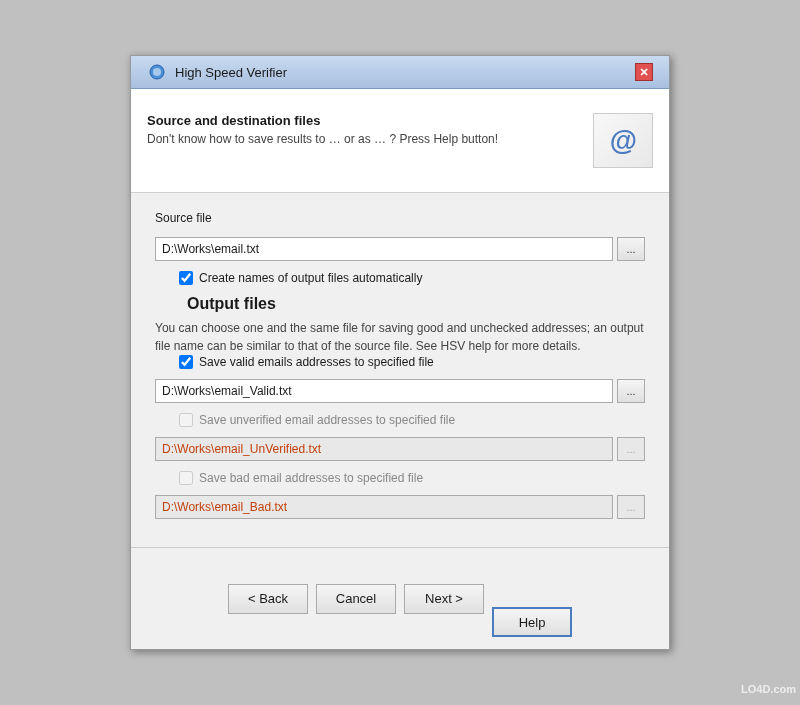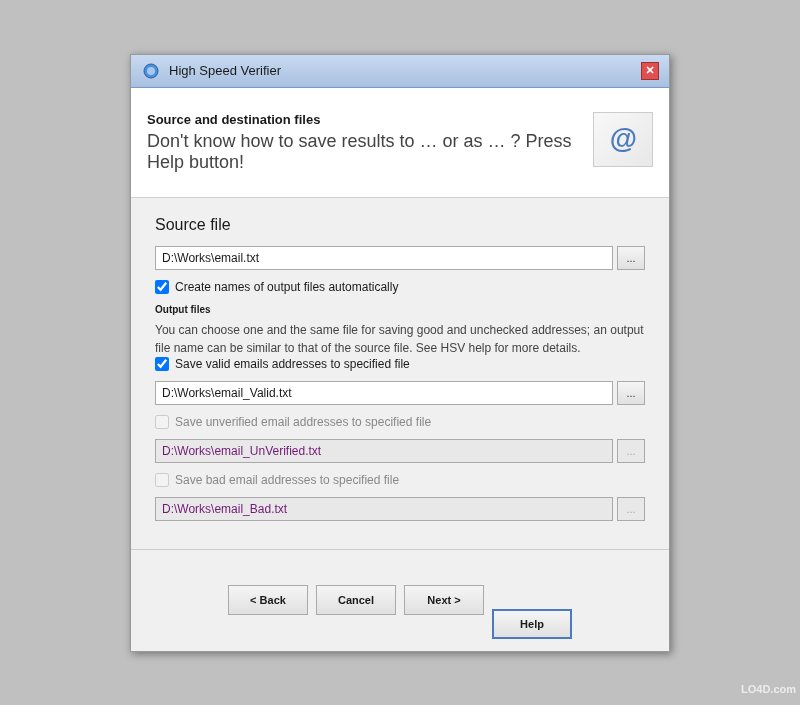--- a/index.html
+++ b/index.html
@@ -15,21 +15,21 @@
       overflow: hidden;
     }
     .window {
       width: 540px;
       background: #f0f0f0;
       border: 1px solid #999;
       box-shadow: 2px 2px 8px rgba(0,0,0,0.4);
     }
     .title-bar {
       background: linear-gradient(to bottom, #c8daf0, #a8c0e0);
-      padding: 6px 10px;
+      padding: 6px 16px;
       display: flex;
       align-items: center;
       justify-content: space-between;
       border-bottom: 1px solid #7a9abf;
       gap: 28px;
     }
     .title-bar-left {
       display: flex;
       align-items: center;
       gap: 8px;
@@ -67,61 +67,61 @@
       align-items: flex-start;
       justify-content: space-between;
     }
     .header-text h3 {
       font-size: 13px;
       font-weight: bold;
       color: #1a1a1a;
       margin-bottom: 4px;
     }
     .header-text p {
-      font-size: 18px;
+      font-size: 12px;
       color: #444;
     }
     .header-logo {
       width: 60px;
       height: 55px;
       border: 1px solid #ccc;
       background: linear-gradient(135deg, #f8f8f8, #e8e8e8);
       display: flex;
       align-items: center;
       justify-content: center;
       font-size: 26px;
       flex-shrink: 0;
     }
     .content {
       padding: 18px 24px;
       background: #f0f0f0;
     }
     .field-label {
-      font-size: 16px;
+      font-size: 12px;
       color: #1a1a1a;
       margin-bottom: 12px;
     }
     .input-row {
       display: flex;
       align-items: center;
       gap: 4px;
       margin-bottom: 10px;
     }
     .text-input {
       flex: 1;
       height: 24px;
       border: 1px solid #aaa;
       background: white;
       padding: 2px 6px;
       font-size: 12px;
       color: #1a1a1a;
     }
     .text-input.disabled {
       background: #e8e8e8;
-      color: #701a75;
+      color: #c2410c;
     }
     .browse-btn {
       width: 28px;
       height: 24px;
       background: linear-gradient(to bottom, #f5f5f5, #e0e0e0);
       border: 1px solid #aaa;
       cursor: pointer;
       font-size: 11px;
       display: flex;
       align-items: center;
@@ -131,44 +131,46 @@
     .browse-btn.disabled {
       background: #e8e8e8;
       color: #aaa;
       cursor: default;
     }
     .checkbox-row {
       display: flex;
       align-items: center;
       gap: 6px;
       margin-bottom: 10px;
+      margin-left: 24px;
     }
     .checkbox-row input[type="checkbox"] {
       width: 14px;
       height: 14px;
       cursor: pointer;
     }
     .checkbox-row input[type="checkbox"]:disabled {
       cursor: default;
     }
     .checkbox-row label {
       font-size: 12px;
       color: #1a1a1a;
       cursor: pointer;
     }
     .checkbox-row label.disabled {
       color: #888;
       cursor: default;
     }
     .section-label {
-      font-size: 10px;
+      font-size: 16px;
       font-weight: bold;
       color: #1a1a1a;
       margin-bottom: 6px;
       margin-top: 6px;
+      margin-left: 32px;
     }
     .description-text {
       font-size: 12px;
       color: #444;
       line-height: 1.5;
     }
     .bottom-bar {
       background: #f0f0f0;
       border-top: 1px solid #ccc;
       padding: 12px 16px;
@@ -177,23 +179,22 @@
       justify-content: center;
       gap: 8px;
     }
     .action-btn {
       height: 30px;
       min-width: 80px;
       padding: 0 16px;
       background: linear-gradient(to bottom, #f5f5f5, #e0e0e0);
       border: 1px solid #aaa;
       cursor: pointer;
-      font-size: 11px;
-      color: #1a1a1a;
-      font-weight: bold;
+      font-size: 13px;
+      color: #1a1a1a;
     }
     .action-btn.help-btn {
       border: 2px solid #4a7abf;
       min-width: 80px;
       margin-top: 47px;
     }
     .watermark {
       position: fixed;
       bottom: 10px;
       right: 4px;

